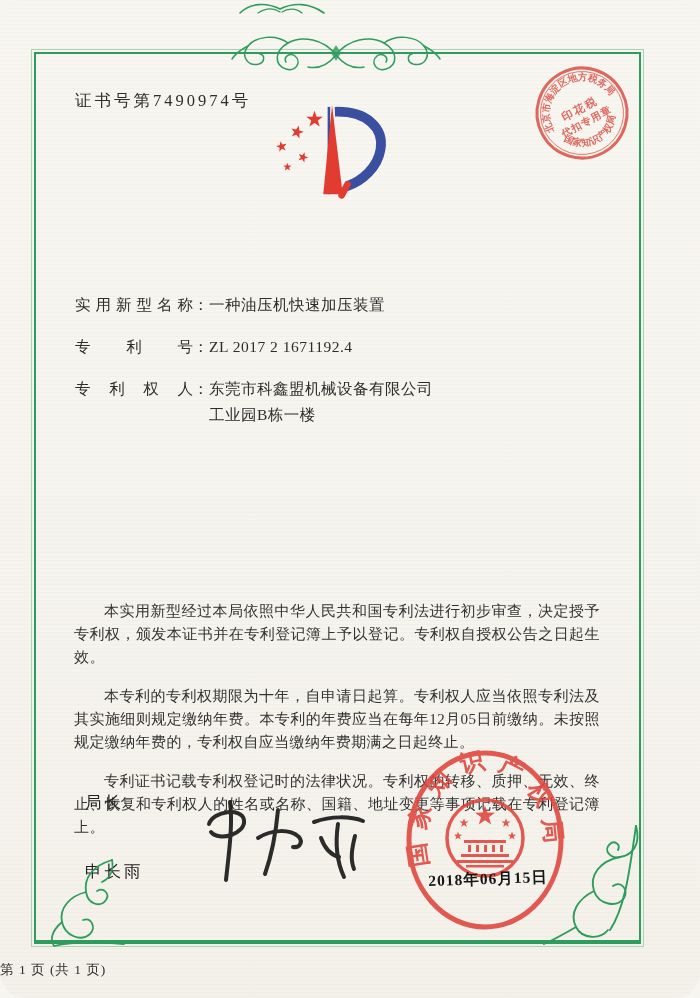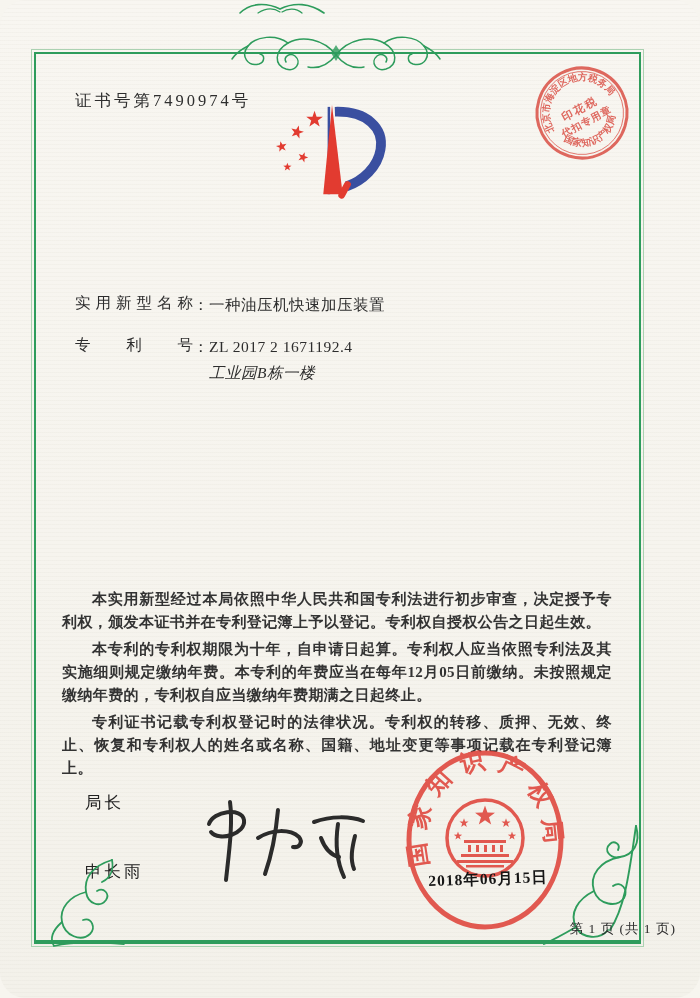--- a/index.html
+++ b/index.html
@@ -30,43 +30,43 @@
   }
   .title{
     position:absolute;left:0;top:204px;width:676px;
     text-align:center;font-size:37px;font-weight:700;
     letter-spacing:12px;color:#262626;
   }
   .fields{position:absolute;left:75px;top:292px;width:545px;font-size:15.5px;color:#2d2d2d;}
   .frow{margin-bottom:17px;line-height:25px;position:relative;}
   .flabel{
     display:inline-block;width:118px;vertical-align:top;
-    text-align:justify;text-align-last:justify;font-family:Liberation Mono, monospace;
+    text-align:justify;text-align-last:justify;
   }
   .fcolon{display:inline-block;width:16px;vertical-align:top;}
   .fval{letter-spacing:.5px;}
-  .addr2{padding-left:134px;line-height:24px;margin-top:-15px;margin-bottom:17px;font-style:italic;}
+  .addr2{padding-left:134px;line-height:24px;margin-top:-15px;margin-bottom:17px;}
   .grantno{position:absolute;left:315px;top:0;white-space:nowrap;}
   .grantno .flabel{width:92px;}
   .paras{
     position:absolute;left:58px;top:584px;width:558px;
     font-size:15px;line-height:23px;color:#333;letter-spacing:.4px;
     text-align:justify;
   }
-  .paras p{margin:4px;text-indent:2em;font-weight:bold;}
+  .paras p{margin:16px;text-indent:2em;}
   .signer{position:absolute;left:85px;color:#222;font-size:16.5px;letter-spacing:3px;}
   .signer.role{top:792px;}
   .signer.name{top:861px;}
   .sealdate{
     position:absolute;left:408px;top:869px;width:160px;text-align:center;
     font-size:15.5px;font-weight:700;color:#161616;letter-spacing:1px;
     transform:rotate(-2deg);
   }
   .footer{
-    position:absolute;left:0;top:920px;width:676px;text-align:right;
+    position:absolute;left:0;top:961px;width:676px;text-align:left;
     font-size:13.5px;color:#2e2e2e;letter-spacing:1px;
   }
   svg{position:absolute;overflow:visible;}
   .green-stroke{stroke:#2e9c5c;fill:none;stroke-linecap:round;}
 </style>
 </head>
 <body>
 
 <div class="paper">
 
@@ -126,20 +126,23 @@
     <path d="M96 84 L90 95" stroke="#e23b30" stroke-width="7" stroke-linecap="round"></path>
   </svg>
 
 
   <div class="fields">
     <div class="frow">
       <span class="flabel">实用新型名称</span><span class="fcolon">：</span><span class="fval">一种油压机快速加压装置</span>
     </div>
     <div class="frow">
       <span class="flabel">专利号</span><span class="fcolon">：</span><span class="fval">ZL 2017 2 1671192.4</span>
+    </div>
+    <div class="frow">
+      <span class="flabel">专利权人</span><span class="fcolon">：</span><span class="fval">东莞市科鑫盟机械设备有限公司</span>
     </div>
     <div class="addr2 fval">工业园B栋一楼</div>
   </div>
 
   <div class="paras">
     <p>本实用新型经过本局依照中华人民共和国专利法进行初步审查，决定授予专利权，颁发本证书并在专利登记簿上予以登记。专利权自授权公告之日起生效。</p>
     <p>本专利的专利权期限为十年，自申请日起算。专利权人应当依照专利法及其实施细则规定缴纳年费。本专利的年费应当在每年12月05日前缴纳。未按照规定缴纳年费的，专利权自应当缴纳年费期满之日起终止。</p>
     <p>专利证书记载专利权登记时的法律状况。专利权的转移、质押、无效、终止、恢复和专利权人的姓名或名称、国籍、地址变更等事项记载在专利登记簿上。</p>
   </div>
 

